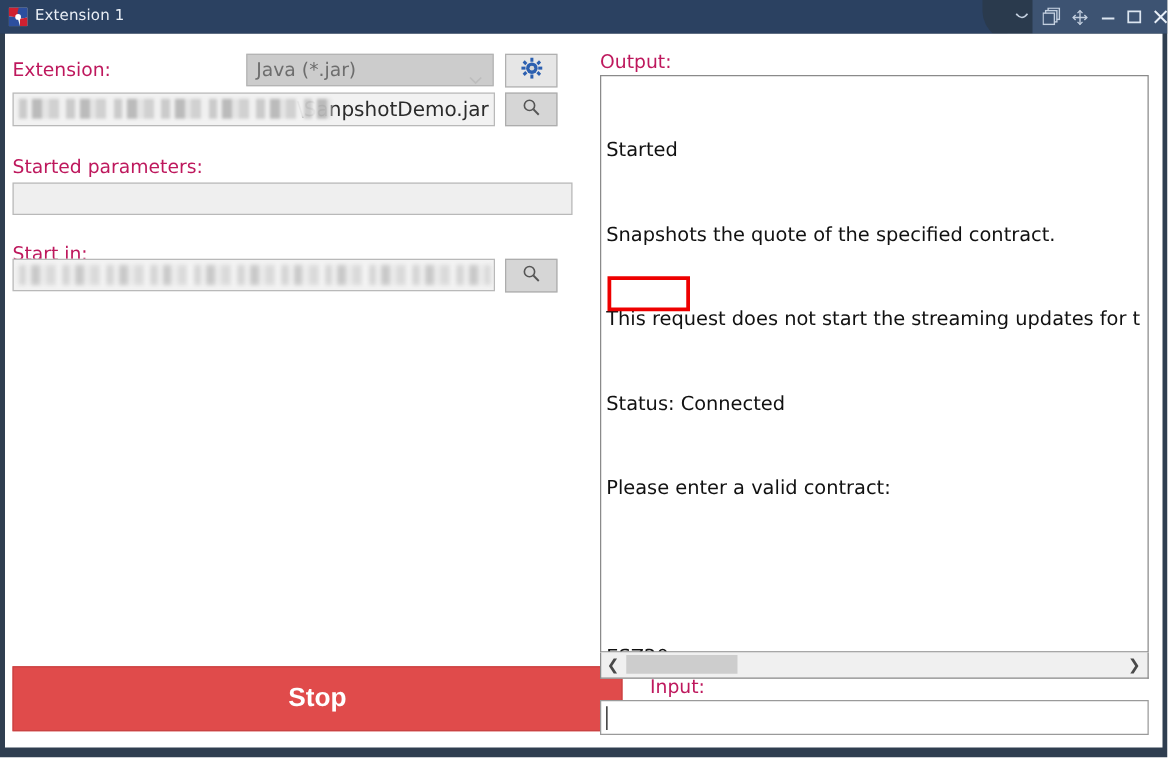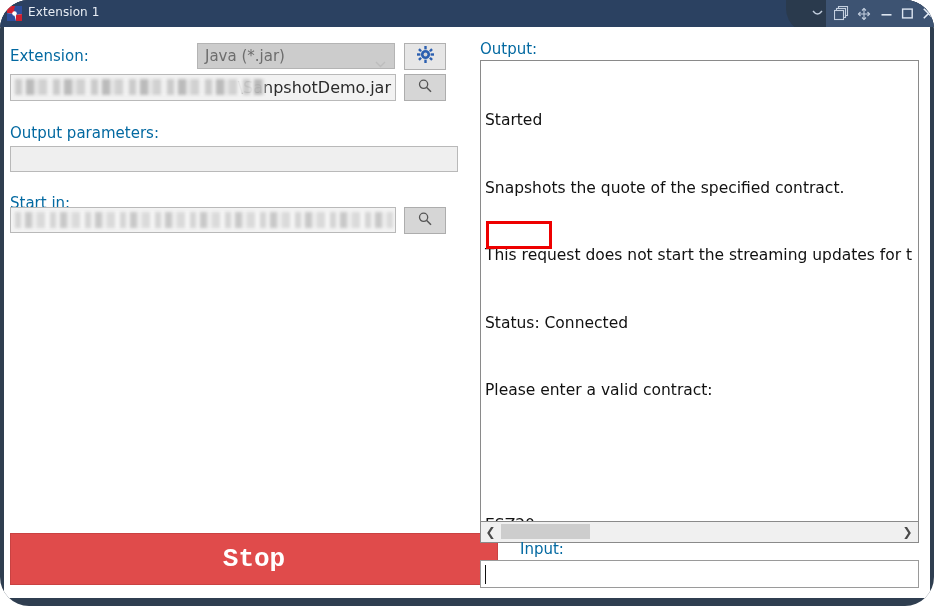--- a/index.html
+++ b/index.html
@@ -10,21 +10,20 @@
   body {
     font-family: "DejaVu Sans", sans-serif;
   }
   .app-window {
     position: relative;
     width: 934px;
     height: 606px;
     box-sizing: border-box;
     background: #2f3e50;
     overflow: hidden;
-    border-radius: 29px;
   }
 
   
   .titlebar {
     position: absolute;
     left: 0; top: 0;
     width: 934px;
     height: 27px;
     background: #2a3a4d;
     overflow: hidden;
@@ -84,21 +83,21 @@
 
   
   .left-pane {
     position: absolute;
     left: 0; top: 0;
     width: 465px; height: 571px;
   }
   .lbl {
     position: absolute;
     font-size: 15px;
-    color: #0369a1;
+    color: #be185d;
     font-family: "DejaVu Sans", sans-serif;
     white-space: nowrap;
   }
   .lbl-ext   { left: 6px; top: 20px; }
   .lbl-inl   { left: 6px; top: 97px; }
   .lbl-start { left: 6px; top: 167px; }
   .lbl-java  { left: 6px; top: 240px; }
   .java-ver  { font-weight: bold; }
 
   .combo-ext {
@@ -202,23 +201,23 @@
   }
 
   .stop-button {
     position: absolute;
     left: 6px; top: 506px;
     width: 488px; height: 52px;
     background: #e04b4b;
     border: 1px solid #c94242;
     box-sizing: border-box;
     color: #ffffff;
-    font-size: 26px;
+    font-size: 21px;
     font-weight: bold;
-    font-family: Liberation Mono, monospace;
+    font-family: Liberation Sans, sans-serif;
     display: flex;
     align-items: center;
     justify-content: center;
     cursor: pointer;
   }
 
   
   .right-pane {
     position: absolute;
     left: 471px; top: 0;
@@ -402,21 +401,21 @@
 
       <div class="icon-btn mag1">
         <span>
           <svg width="16" height="16" viewBox="0 0 16 16">
             <circle cx="6.6" cy="6.3" r="4.1" stroke="#555555" stroke-width="1.3" fill="none"></circle>
             <path d="M9.7 9.4 L14 13.8" stroke="#555555" stroke-width="1.5"></path>
           </svg>
         </span>
       </div>
 
-      <span class="lbl lbl-inl">Output parameters:</span>
+      <span class="lbl lbl-inl">Started parameters:</span>
       <div class="field field-inline"></div>
 
       <span class="lbl lbl-start">Start in:</span>
       <div class="field field-startin">
         <span class="redacted-path"></span>
       </div>
 
       <div class="icon-btn mag2">
         <span>
           <svg width="16" height="16" viewBox="0 0 16 16">

